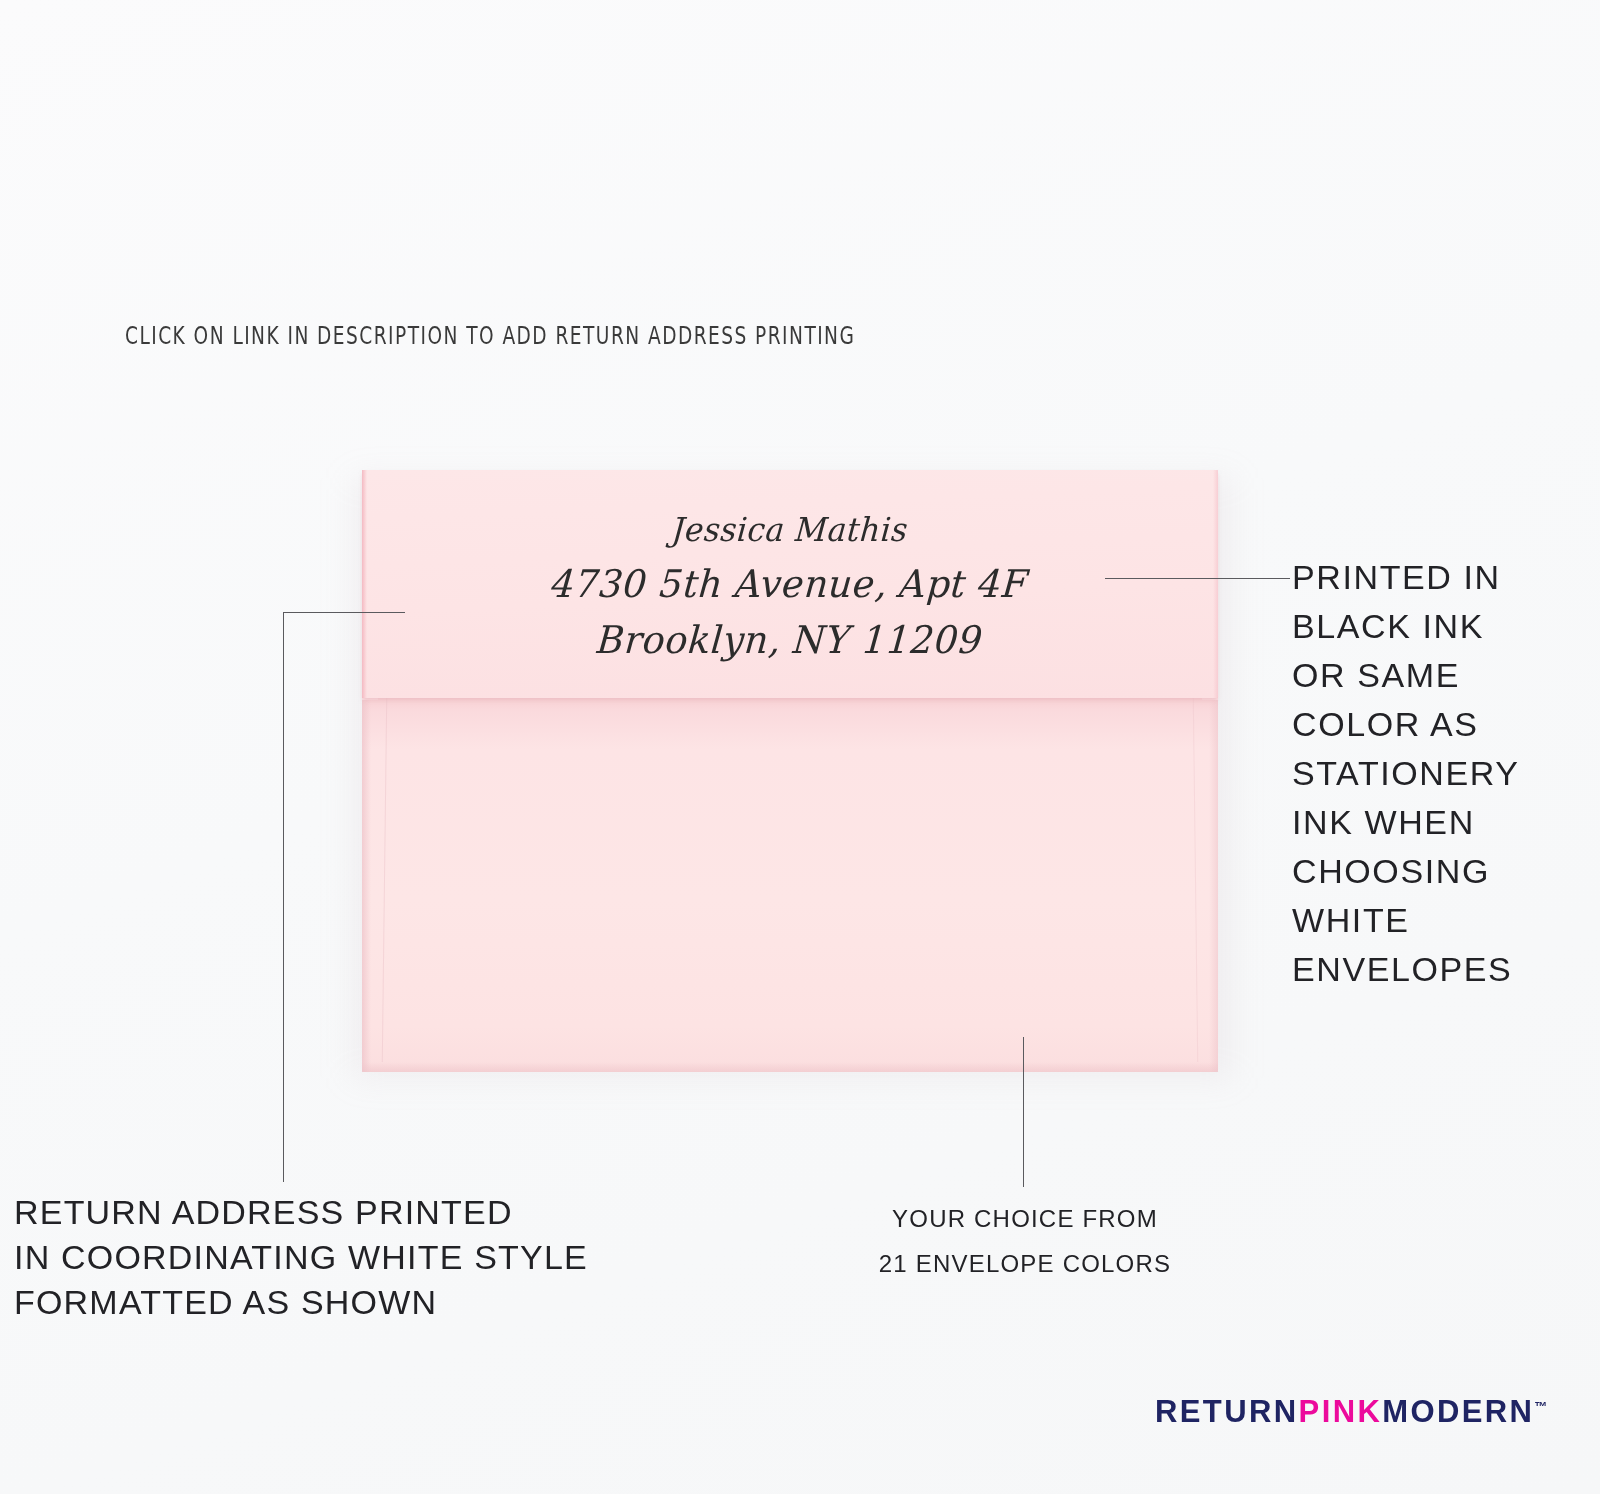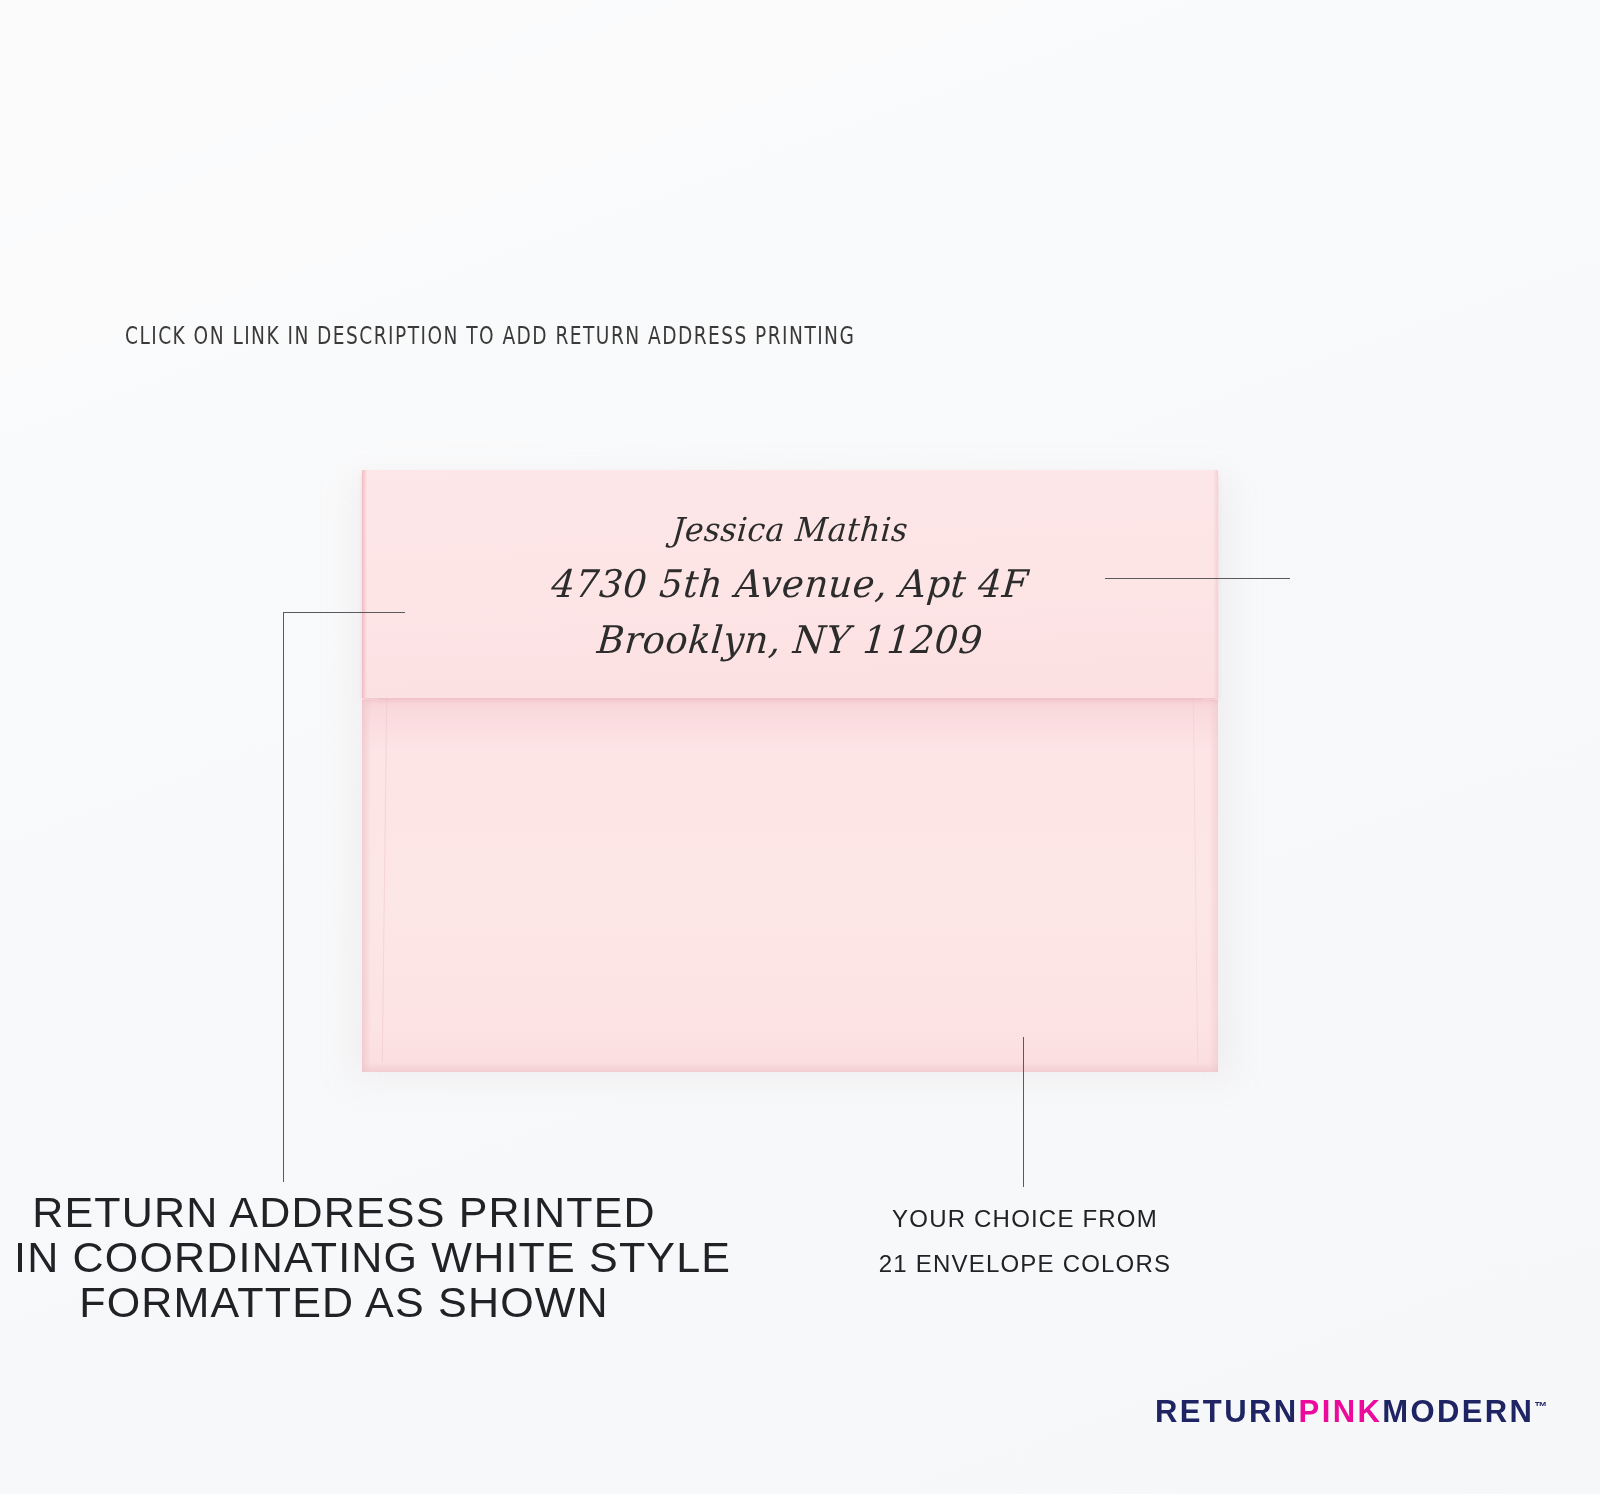--- a/index.html
+++ b/index.html
@@ -244,24 +244,23 @@
     width: 250px;
     font-size: 34px;
     line-height: 49px;
     letter-spacing: 1.6px;
     text-align: left;
   }
   #callout-left {
     left: 14px;
     top: 1190px;
     width: 660px;
-    font-size: 43px;
+    font-size: 34px;
     line-height: 45px;
     letter-spacing: 1.2px;
-    text-align: center;
   }
   #callout-center {
     left: 800px;
     top: 1196px;
     width: 450px;
     font-size: 24px;
     line-height: 45px;
     letter-spacing: 1.2px;
     text-align: center;
   }
@@ -314,20 +313,23 @@
         <span class="ra-line ra-city">Brooklyn, NY 11209</span>
       </div>
     </div>
   </div>
 
   <div class="leader leader-h" id="leader-right"></div>
   <div class="leader leader-h" id="leader-left-h"></div>
   <div class="leader leader-v" id="leader-left-v"></div>
   <div class="leader leader-v" id="leader-center-v"></div>
 
+  <div class="callout" id="callout-right">
+    <span class="cl">PRINTED IN BLACK INK OR SAME COLOR AS STATIONERY INK WHEN CHOOSING WHITE ENVELOPES</span>
+  </div>
 
   <div class="callout" id="callout-left">
     <span class="cl">RETURN ADDRESS PRINTED</span>
     <span class="cl">IN COORDINATING WHITE STYLE</span>
     <span class="cl">FORMATTED AS SHOWN</span>
   </div>
 
   <div class="callout" id="callout-center">
     <span class="cl">YOUR CHOICE FROM</span>
     <span class="cl">21 ENVELOPE COLORS</span>

